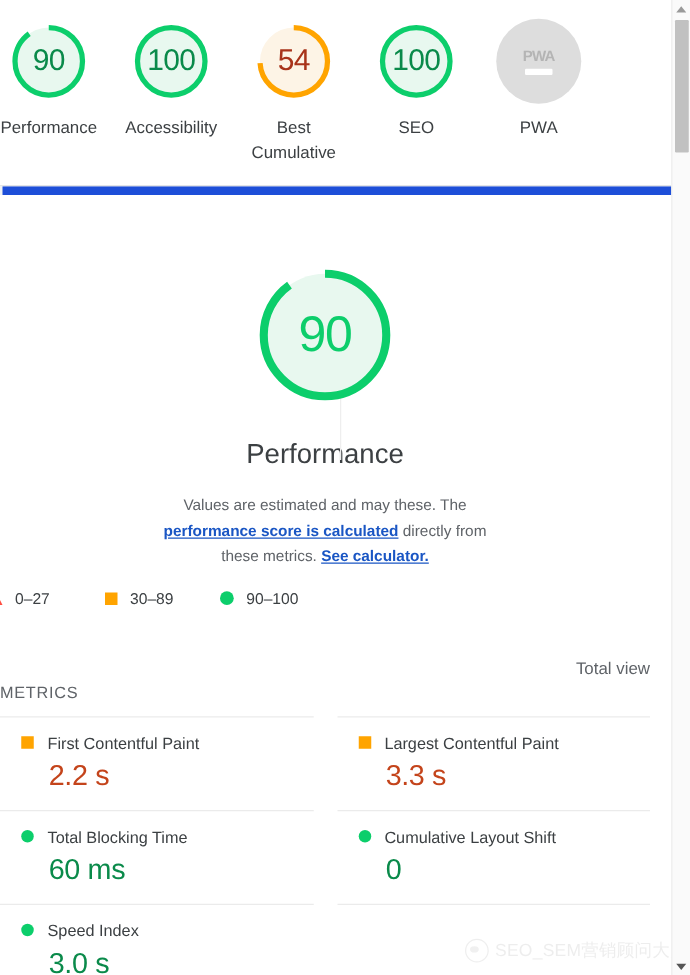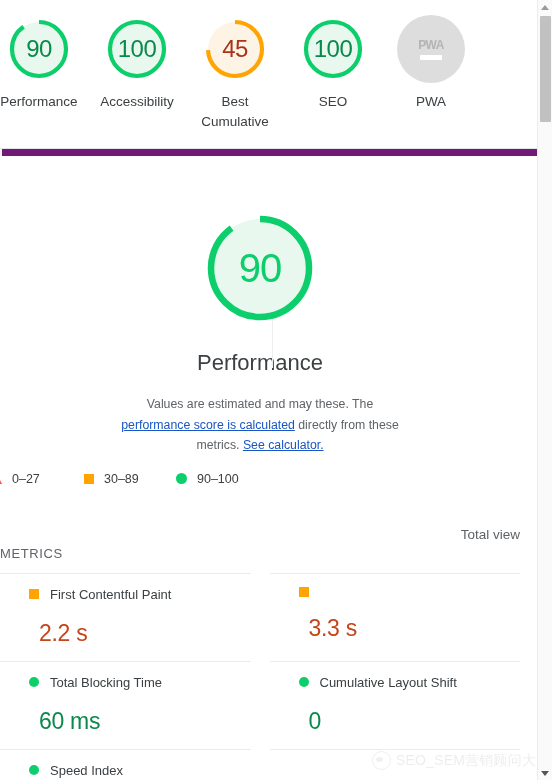--- a/index.html
+++ b/index.html
@@ -14,21 +14,21 @@
     font-family: "Liberation Sans", sans-serif;
     position: relative;
   }
 
   
   #page {
     position: absolute;
     left: 0; top: 0;
     width: 552px;
     height: 780px;
-    background: #701a75;
+    background: #1d4ed8;
     overflow: hidden;
   }
 
   
   .score-strip {
     position: absolute;
     left: -18px;
     top: 0;
     width: 556px;
     height: 149px;
@@ -163,20 +163,21 @@
     margin: 18px auto 0 auto;
     width: 290px;
     text-align: center;
     font-size: 12.3px;
     line-height: 20.5px;
     color: #5f6368;
   }
   .desc a {
     color: #1a56c4;
     text-decoration: underline;
+    font-weight: bold;
   }
 
   .legend {
     margin: 16px 0 0 0;
     display: flex;
     align-items: center;
     padding-left: 10px;
     gap: 0;
     font-size: 12.5px;
     color: #3c4043;
@@ -231,28 +232,28 @@
     column-gap: 19px;
   }
   .metric {
     border-top: 1px solid #ebebeb;
     padding: 13px 0 14px 0;
   }
   .metric-row {
     display: flex;
     align-items: center;
     gap: 11px;
-    padding-left: 29px;
+    padding-left: 17px;
   }
   .metric-name {
     font-size: 13px;
     color: #3c4043;
   }
   .metric-value {
-    margin-top: 18px;
+    margin-top: 5px;
     padding-left: 39px;
     font-size: 23px;
     letter-spacing: -0.3px;
   }
   .v-avg { color: #c4441b; }
   .v-good { color: #0a8a4a; }
   .dot-good {
     width: 10px; height: 10px;
     border-radius: 50%;
     background: #0cce6b;
@@ -376,21 +377,21 @@
         </div>
         <div class="gauge-label">Accessibility</div>
       </div>
 
       <div class="gauge">
         <div class="ring-wrap">
           <svg width="68" height="68" viewBox="0 0 68 68">
             <circle cx="34" cy="34" r="27" fill="#fdf4e6" stroke="none"></circle>
             <circle cx="34" cy="34" r="27" fill="none" stroke="#ffa400" stroke-width="4.2" stroke-dasharray="125.5 169.6" stroke-linecap="butt"></circle>
           </svg>
-          <div class="ring-num" style="color:#a8331a">45</div>
+          <div class="ring-num" style="color:#a8331a">54</div>
         </div>
         <div class="gauge-label">Best Cumulative</div>
       </div>
 
       <div class="gauge">
         <div class="ring-wrap">
           <svg width="68" height="68" viewBox="0 0 68 68">
             <circle cx="34" cy="34" r="27" fill="#e8f8ef" stroke="none"></circle>
             <circle cx="34" cy="34" r="27" fill="none" stroke="#0cce6b" stroke-width="4.2" stroke-dasharray="169.6 0" stroke-linecap="butt"></circle>
           </svg>
@@ -456,20 +457,21 @@
         <div class="metric-row">
           <span class="dot-avg"></span>
           <span class="metric-name">First Contentful Paint</span>
         </div>
         <div class="metric-value v-avg">2.2 s</div>
       </div>
 
       <div class="metric">
         <div class="metric-row">
           <span class="dot-avg"></span>
+          <span class="metric-name">Largest Contentful Paint</span>
         </div>
         <div class="metric-value v-avg">3.3 s</div>
       </div>
 
       <div class="metric">
         <div class="metric-row">
           <span class="dot-good"></span>
           <span class="metric-name">Total Blocking Time</span>
         </div>
         <div class="metric-value v-good">60 ms</div>

